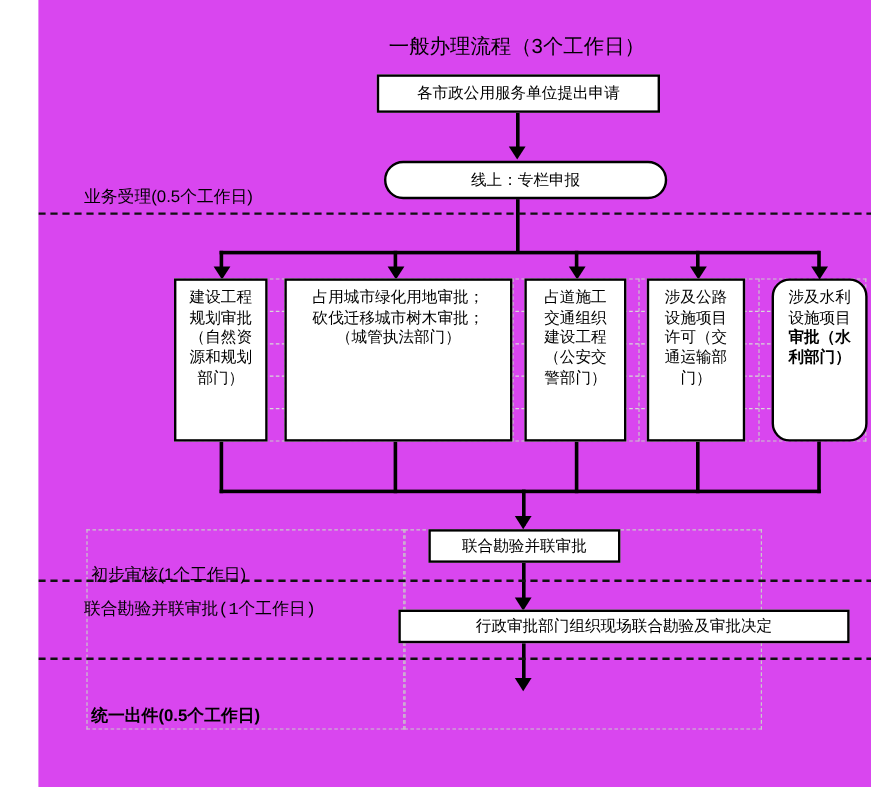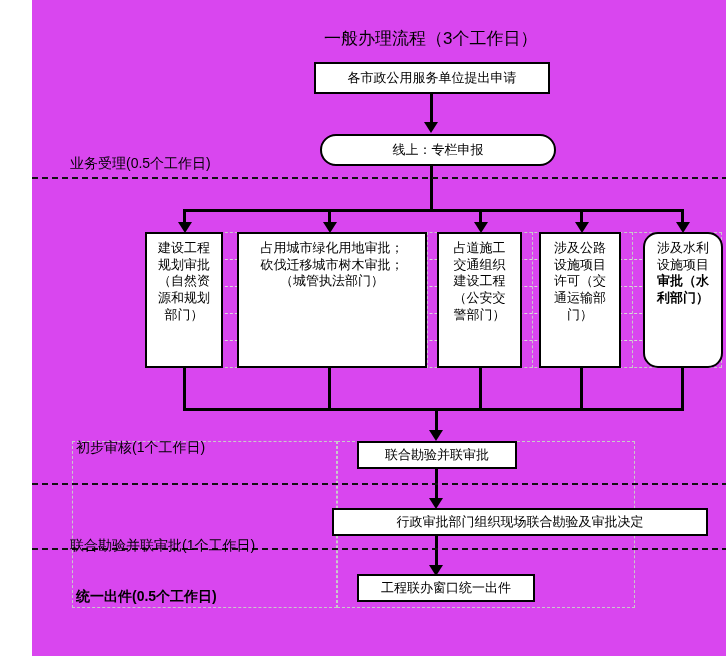--- a/index.html
+++ b/index.html
@@ -127,22 +127,22 @@
   <div class="grid" style="left:40px; top:441px; width:265px; height:167px;"></div>
   <div class="grid" style="left:305px; top:441px; width:298px; height:167px;"></div>
 
   <div class="sep" style="top:177px;"></div>
   <div class="sep" style="top:483px;"></div>
   <div class="sep" style="top:548px;"></div>
 
   <div class="title" style="left:292px; top:27px;">一般办理流程（3个工作日）</div>
 
   <div class="band-label" style="left:38px; top:155px;">业务受理(0.5个工作日)</div>
-  <div class="band-label" style="left:44px; top:439px;">初步审核(1个工作日)</div>
-  <div class="band-label" style="left:38px; top:537px;">联合勘验并联审批(1个工作日)</div>
+  <div class="band-label" style="left:44px; top:470px;">初步审核(1个工作日)</div>
+  <div class="band-label" style="left:38px; top:499px;font-family:Liberation Mono, monospace;">联合勘验并联审批(1个工作日)</div>
   <div class="band-label strong" style="left:44px; top:588px;">统一出件(0.5个工作日)</div>
 
   <div class="node" style="left:282px; top:62px; width:236px; height:32px;">
     <span class="txt">各市政公用服务单位提出申请</span>
   </div>
 
   <div class="vline" style="left:398px; top:94px; height:34px;"></div>
   <div class="arrow-down" style="left:392px; top:122px;"></div>
 
   <div class="node" style="left:288px; top:134px; width:236px; height:32px;border-radius:16px;">
@@ -233,17 +233,14 @@
   <div class="vline" style="left:403px; top:469px; height:36px;"></div>
   <div class="arrow-down" style="left:397px; top:498px;"></div>
 
   <div class="node" style="left:300px; top:508px; width:376px; height:28px;">
     <span class="txt">行政审批部门组织现场联合勘验及审批决定</span>
   </div>
 
   <div class="vline" style="left:403px; top:536px; height:36px;"></div>
   <div class="arrow-down" style="left:397px; top:565px;"></div>
 
-  <div class="node" style="left:325px; top:574px; width:178px; height:28px;">
-    <span class="txt">工程联办窗口统一出件</span>
-  </div>
 
 </div>
 
 </body></html>

